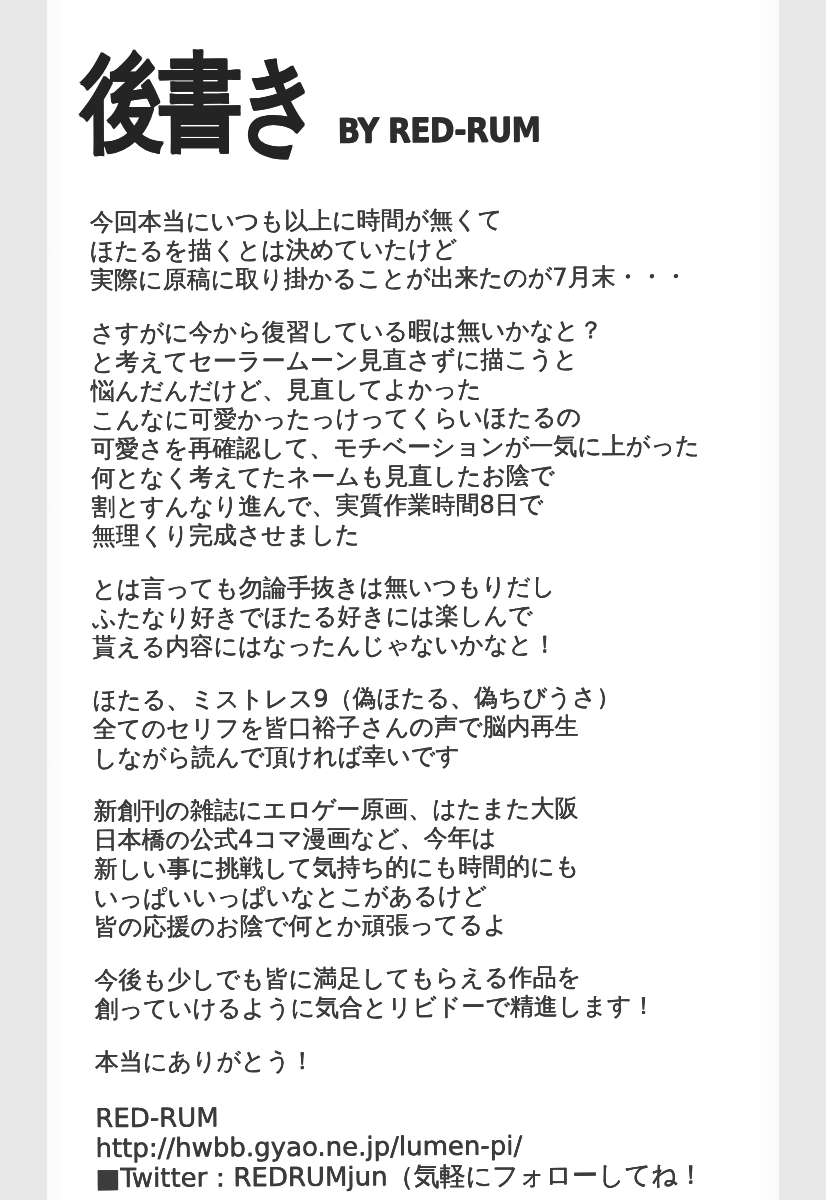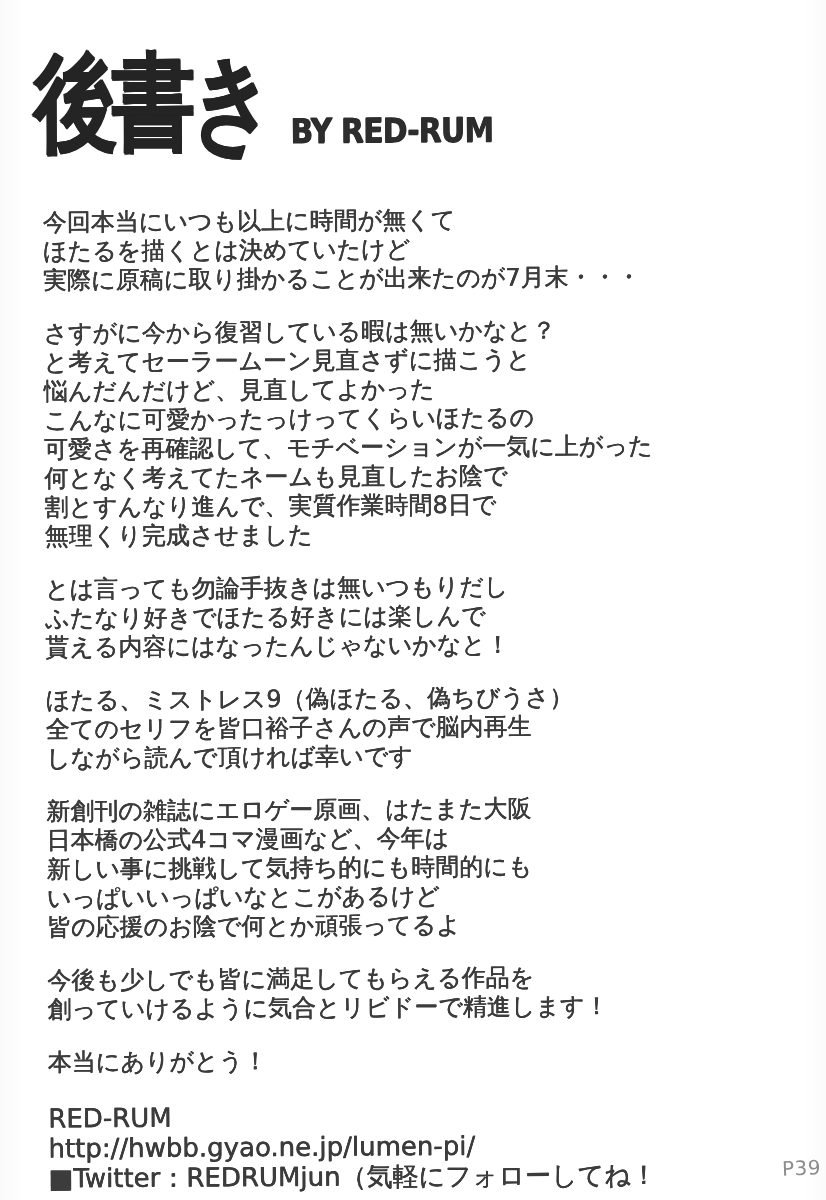--- a/index.html
+++ b/index.html
@@ -1,19 +1,19 @@
 <!DOCTYPE html>
 <html><head>
 <meta charset="utf-8">
 <style>
   html, body { margin: 0; padding: 0; background: #e8e8e8; }
 
   .page {
     position: relative;
-    width: 826px;
+    width: 732px;
     height: 1200px;
     margin: 0 auto;
     overflow: hidden;
     background: linear-gradient(90deg, #fafafa 0%, #ffffff 3%, #ffffff 97%, #fbfbfb 100%);
     font-family: "DejaVu Sans", "Liberation Sans", sans-serif;
     color: #3c3c3c;
   }
 
   .content {
     position: absolute;

